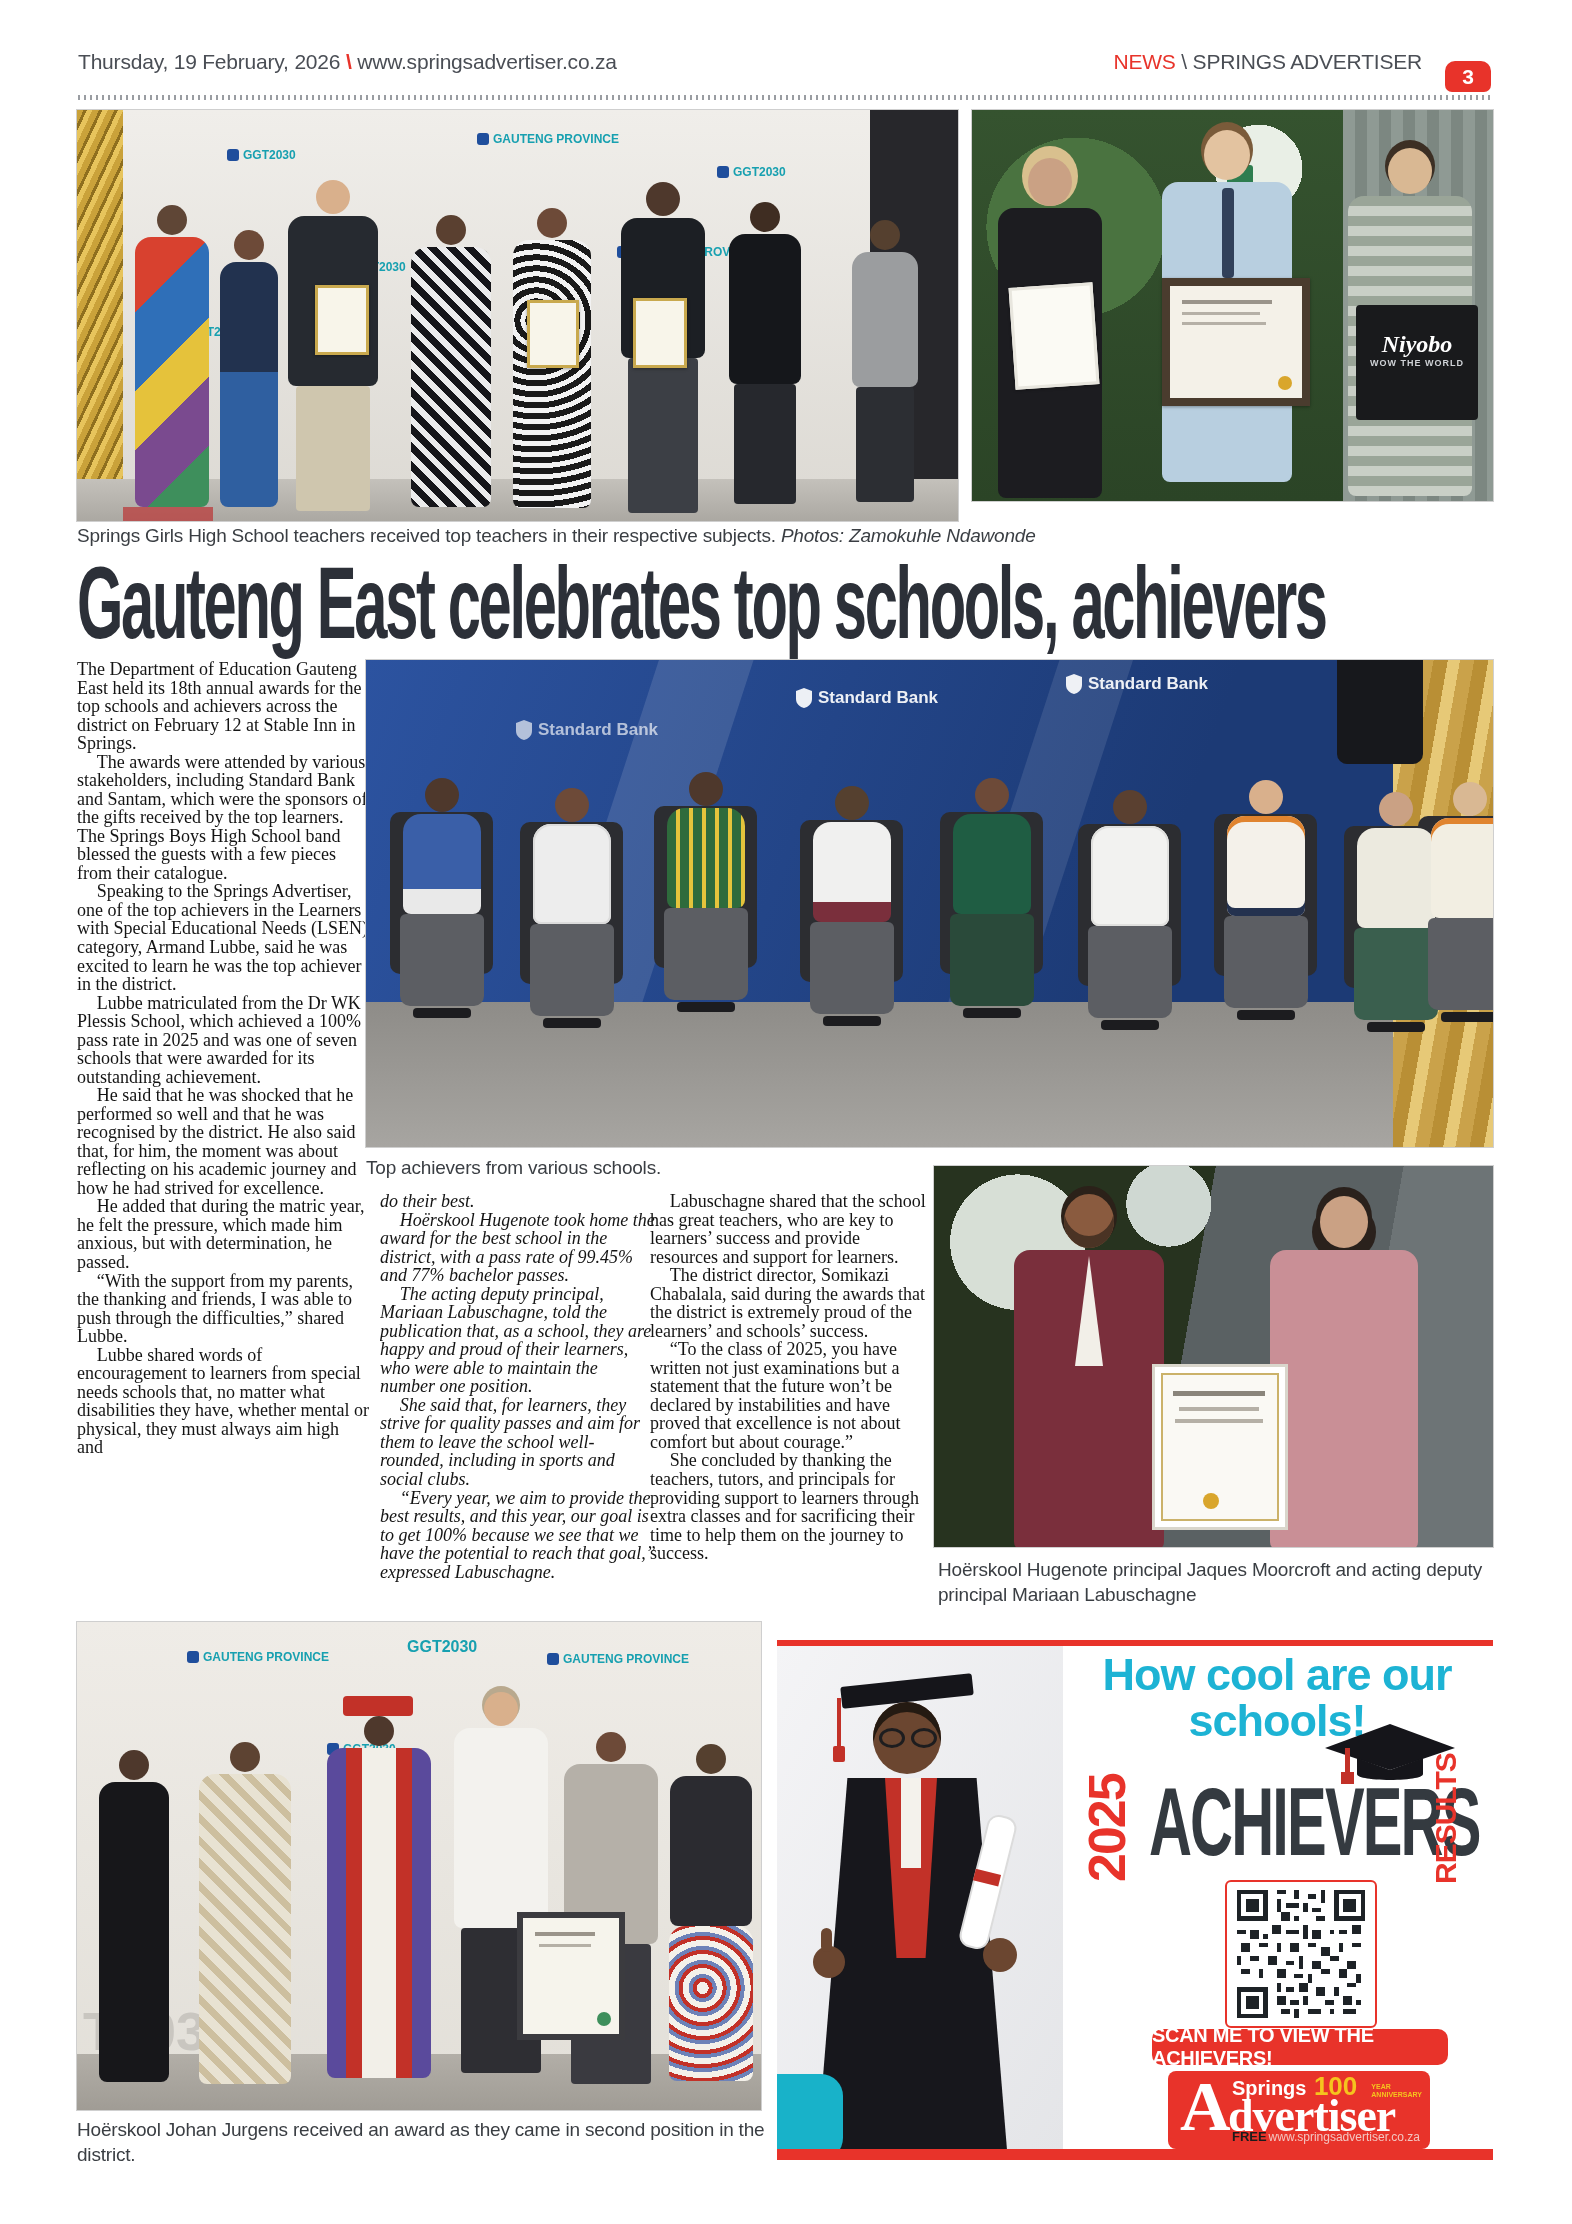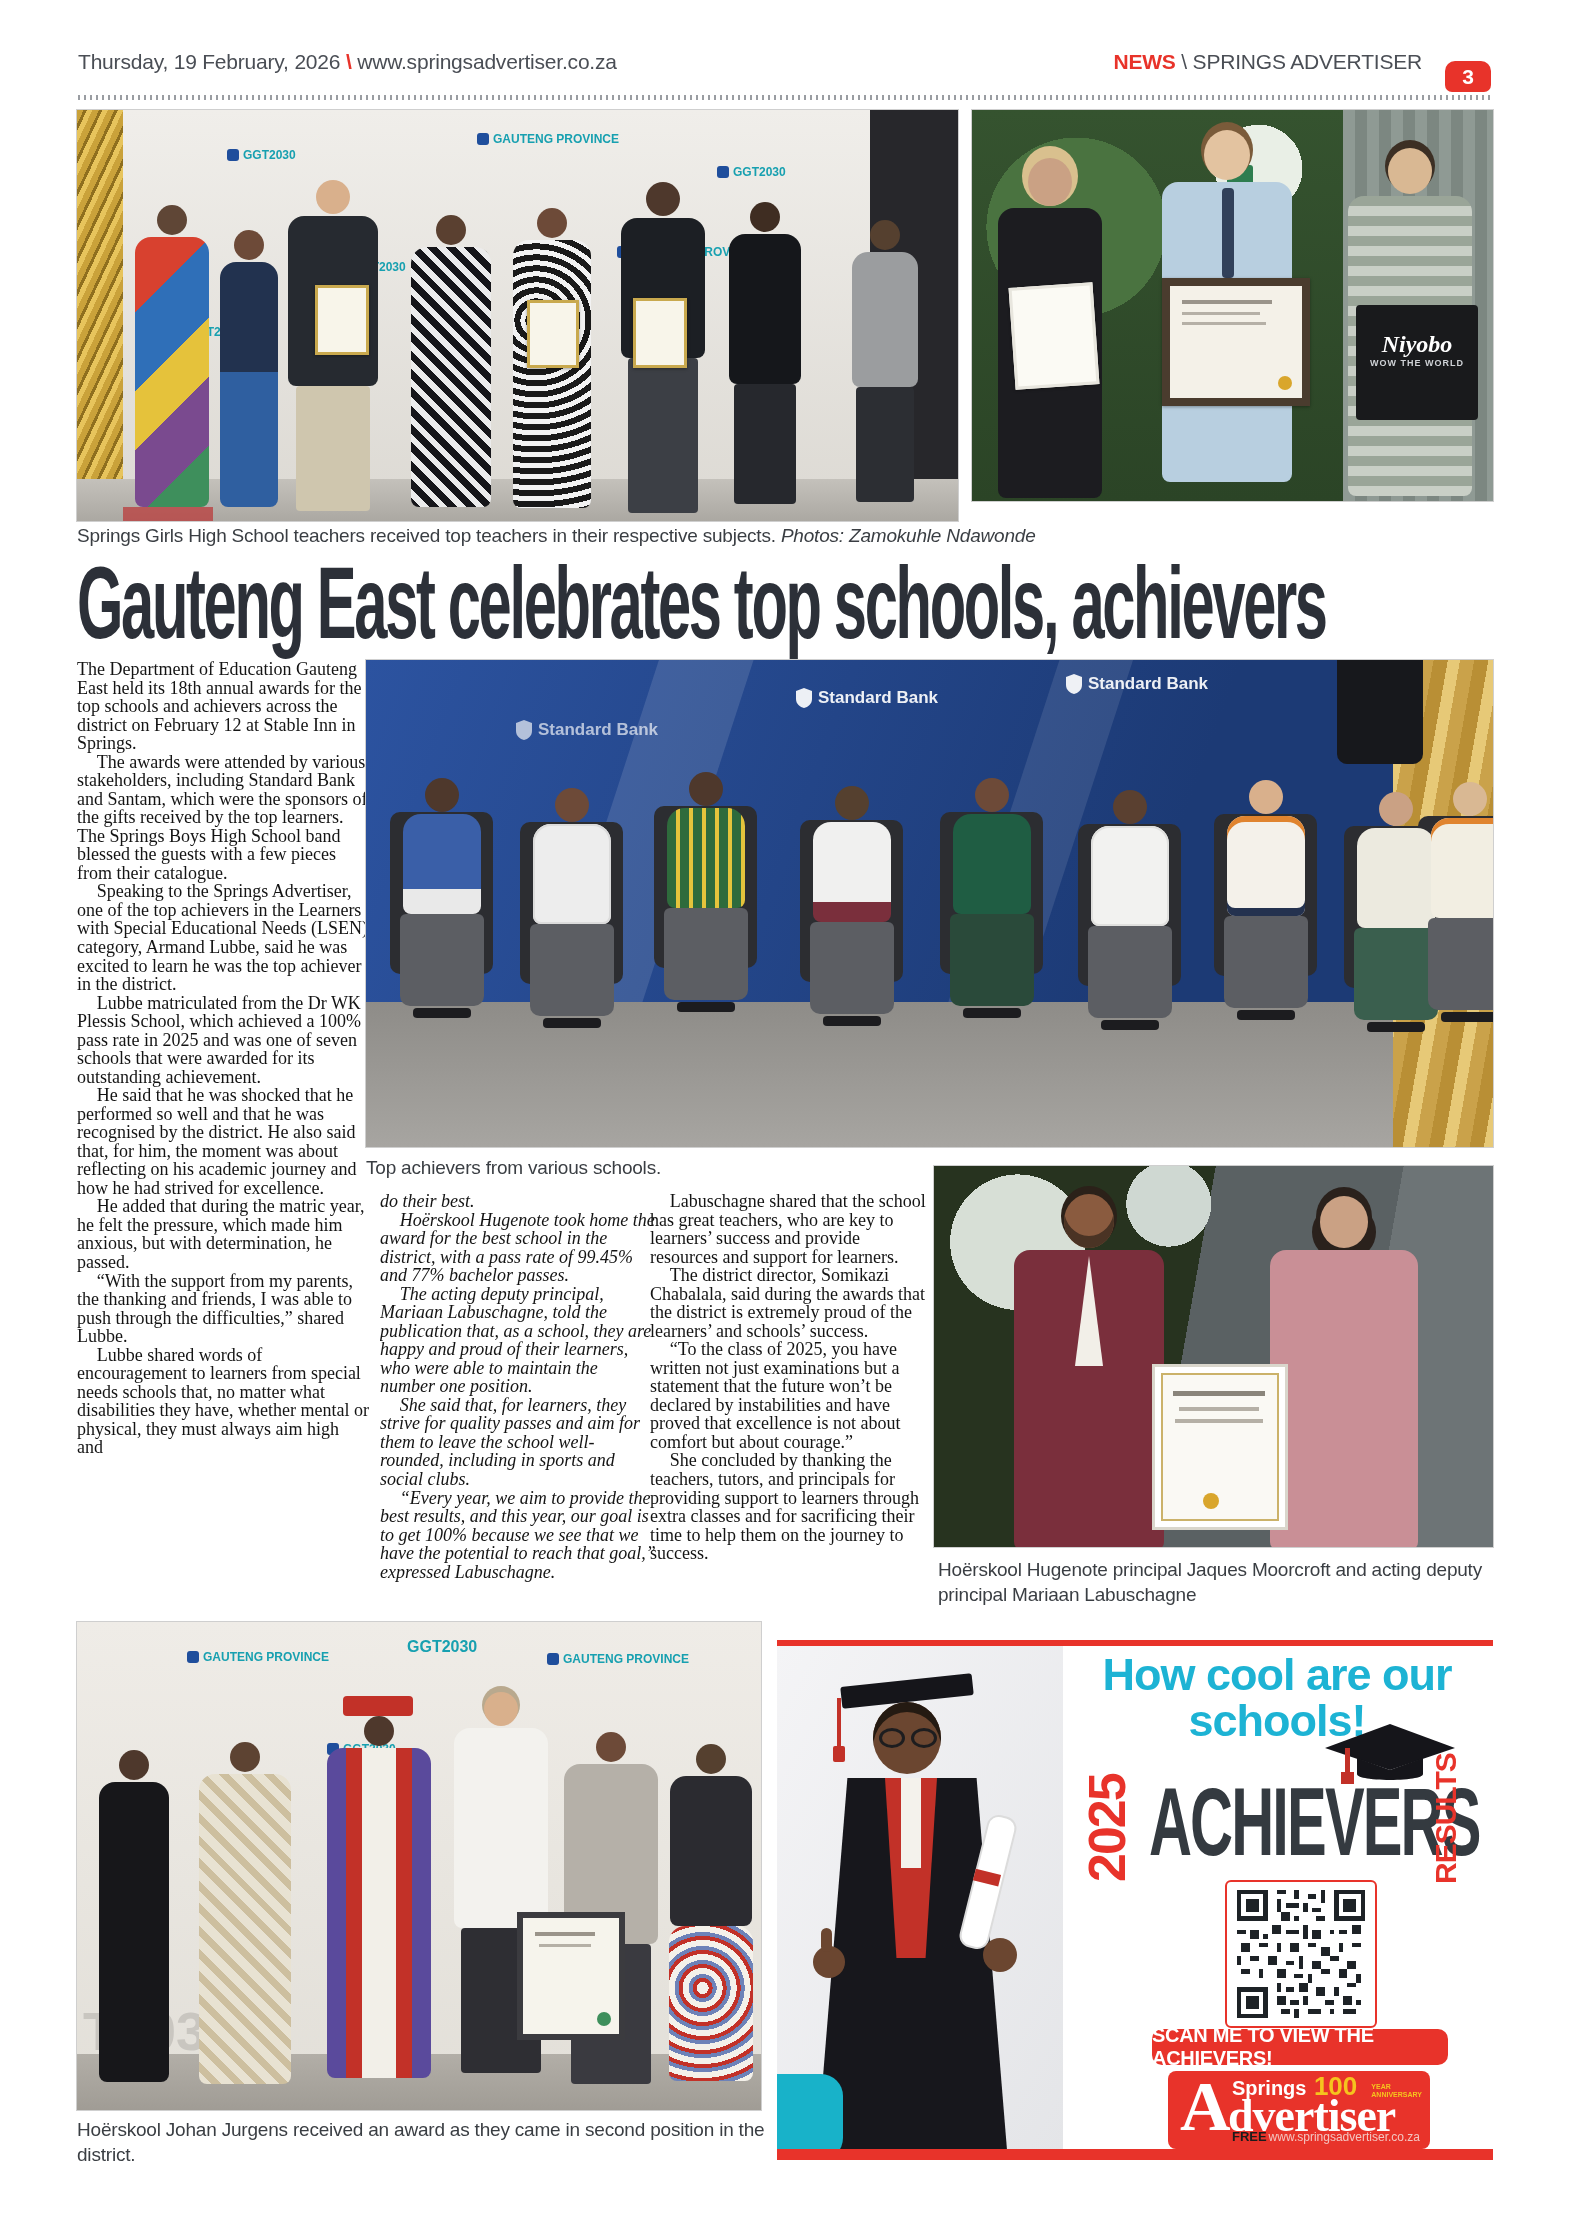--- a/index.html
+++ b/index.html
@@ -3,21 +3,21 @@
 <meta charset="utf-8">
 <style>
   html,body{margin:0;padding:0;background:#fff;}
   .page{position:relative;width:1572px;height:2224px;background:#fff;overflow:hidden;
         font-family:"Liberation Serif",serif;color:#141414;}
   .abs{position:absolute;}
 
   
   .hdr{font-family:"Liberation Sans",sans-serif;font-size:21px;color:#4a4e55;letter-spacing:-.2px;}
   .hdr .red{color:#e8332a;font-weight:700;}
-  .hdr .bold-red{color:#e8332a;font-weight:700;}
+  .hdr .bold-red{color:#e8332a;font-weight:400;}
   .page-badge{background:#e8332a;color:#fff;font:700 21px "Liberation Sans",sans-serif;
               border-radius:10px 10px 7px 7px;width:46px;height:31px;display:flex;
               align-items:center;justify-content:center;}
   .dotrule{height:5px;background:repeating-linear-gradient(90deg,#9a9da2 0 2px,transparent 2px 6px);}
 
   
   .headline{font-family:"Liberation Sans",sans-serif;font-weight:800;font-size:102px;line-height:1;
             color:#2c3038;white-space:nowrap;letter-spacing:-4px;
             transform:scaleX(.585);transform-origin:left center;}
 

